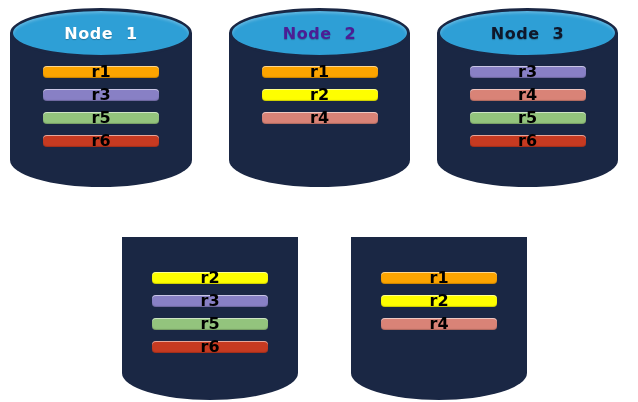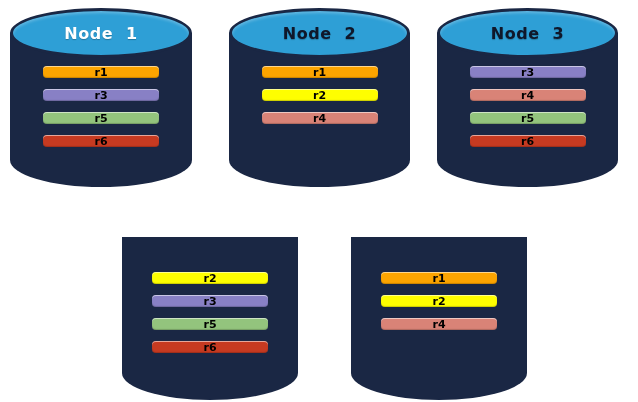--- a/index.html
+++ b/index.html
@@ -62,21 +62,21 @@
   }
   .node:nth-child(4) .bars,
   .node:nth-child(5) .bars { top: 60px; }
   .bar {
     width: 116px;
     height: 12px;
     border-radius: 4px;
     display: flex;
     align-items: center;
     justify-content: center;
-    font-size: 11px;
+    font-size: 16px;
     font-weight: bold;
     color: #000000;
     line-height: 1;
     box-shadow: inset 0 1px 0 rgba(255,255,255,0.55),
                 inset 0 -1px 1px rgba(0,0,0,0.2);
   }
 </style>
 </head>
 <body>
 
@@ -89,21 +89,21 @@
       <div class="bars">
         <div class="bar" style="background: rgb(252, 164, 0); color: rgb(0, 0, 0);">r1</div>
         <div class="bar" style="background: rgb(136, 128, 197); color: rgb(0, 0, 0);">r3</div>
         <div class="bar" style="background: rgb(147, 196, 125); color: rgb(0, 0, 0);">r5</div>
         <div class="bar" style="background: rgb(198, 58, 33); color: rgb(0, 0, 0);">r6</div>
       </div>
     </div>
     <div class="node">
       <div class="cyl-body" style="background: rgb(26, 39, 68);"></div>
       <div class="cyl-top" style="background: rgb(46, 159, 214); border-color: rgb(26, 39, 68);">
-        <div class="node-title" style="color: #0f172a;">Node 2</div>
+        <div class="node-title" style="color: #4c1d95;">Node 2</div>
       </div>
       <div class="bars">
         <div class="bar" style="background: rgb(252, 164, 0); color: rgb(0, 0, 0);">r1</div>
         <div class="bar" style="background: rgb(254, 254, 0); color: rgb(0, 0, 0);">r2</div>
         <div class="bar" style="background: rgb(217, 131, 119); color: rgb(0, 0, 0);">r4</div>
       </div>
     </div>
     <div class="node">
       <div class="cyl-body" style="background: rgb(26, 39, 68);"></div>
       <div class="cyl-top" style="background: rgb(46, 159, 214); border-color: rgb(26, 39, 68);">

